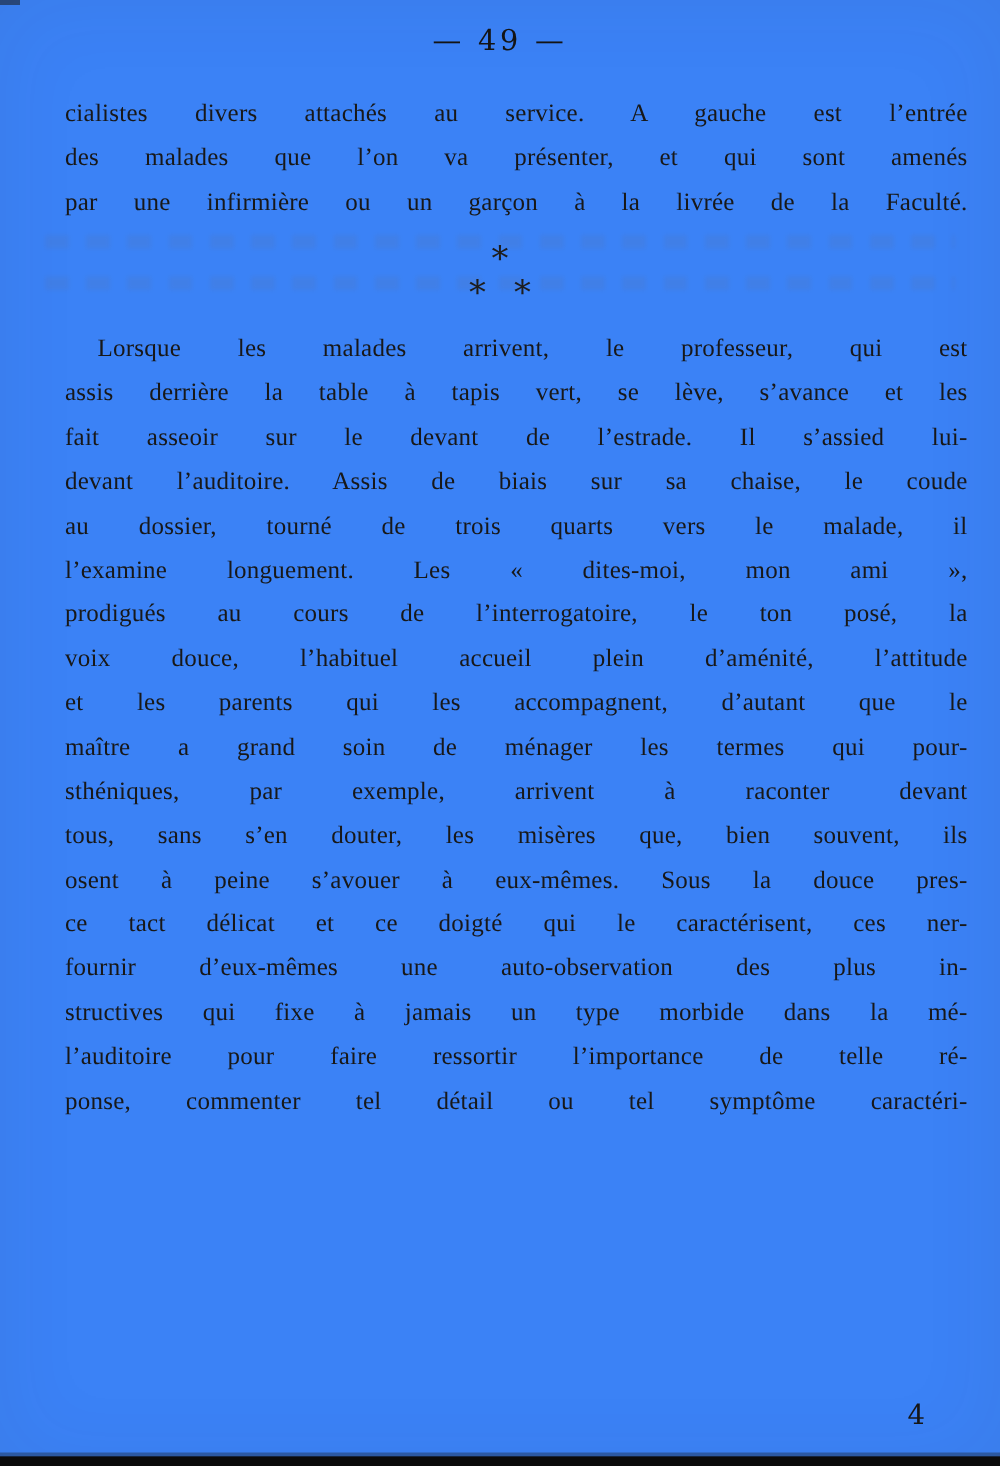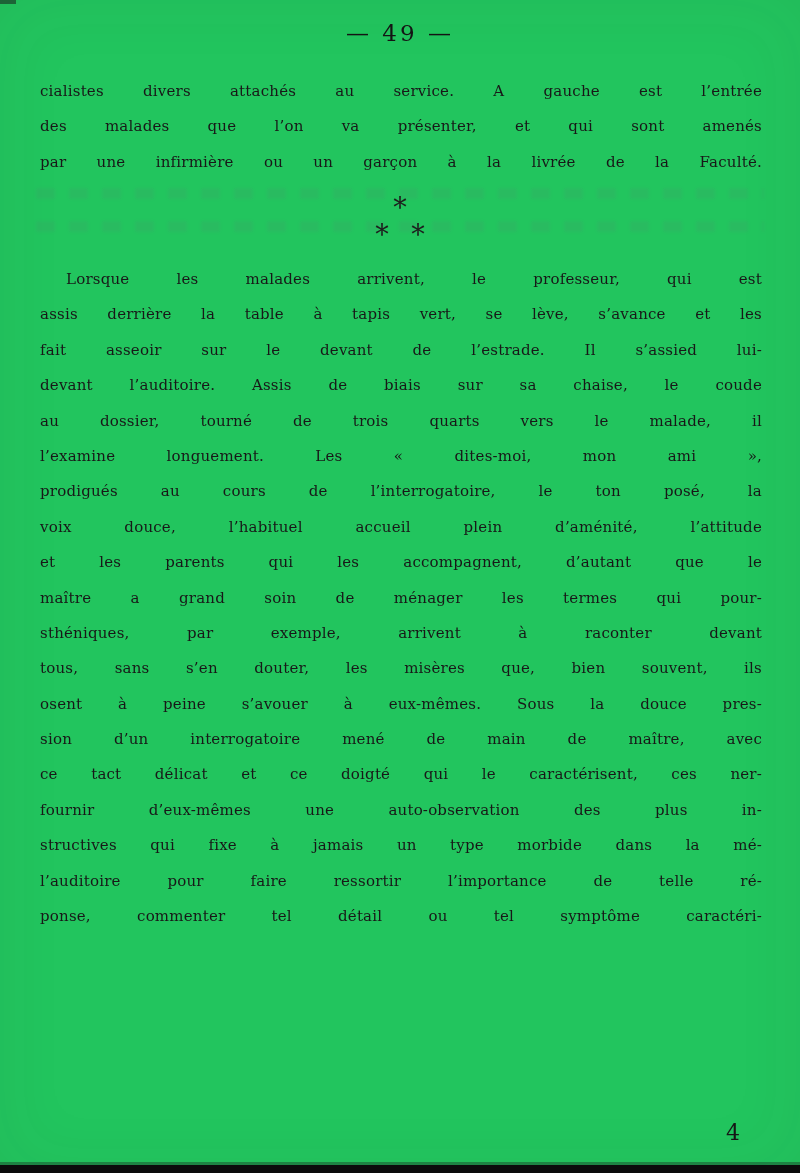--- a/index.html
+++ b/index.html
@@ -5,42 +5,43 @@
   html, body {
     margin: 0;
     padding: 0;
     background: #e9e9e7;
   }
   .page {
     position: relative;
     width: 800px;
     height: 1173px;
     margin: 0 auto;
-    background: #22c55e;
+    background: #3b82f6;
     overflow: hidden;
     font-family: "DejaVu Serif", "Liberation Serif", serif;
     color: #181818;
     box-shadow: inset 0 0 70px rgba(60,60,55,0.07);
   }
   .header {
     position: absolute;
     top: 20px;
     left: 0;
     width: 100%;
     text-align: center;
     font-size: 23px;
     letter-spacing: 3px;
     color: #141414;
   }
   .para {
     position: absolute;
-    left: 40px;
+    left: 52px;
     width: 722px;
-    font-size: 15px;
+    font-size: 20px;
     letter-spacing: 0.2px;
+    font-family: Liberation Serif, serif;
   }
   .p1 { top: 74px; }
   .p2 { top: 262px; }
   .line {
     height: 35.4px;
     line-height: 35.4px;
     text-align: justify;
     text-align-last: justify;
     white-space: nowrap;
     overflow: visible;
@@ -140,21 +141,20 @@
       <div class="line">devant l’auditoire. Assis de biais sur sa chaise, le coude</div>
       <div class="line">au dossier, tourné de trois quarts vers le malade, il</div>
       <div class="line">l’examine longuement. Les « dites-moi, mon ami »,</div>
       <div class="line">prodigués au cours de l’interrogatoire, le ton posé, la</div>
       <div class="line">voix douce, l’habituel accueil plein d’aménité, l’attitude</div>
       <div class="line">et les parents qui les accompagnent, d’autant que le</div>
       <div class="line">maître a grand soin de ménager les termes qui pour-</div>
       <div class="line">sthéniques, par exemple, arrivent à raconter devant</div>
       <div class="line">tous, sans s’en douter, les misères que, bien souvent, ils</div>
       <div class="line">osent à peine s’avouer à eux-mêmes. Sous la douce pres-</div>
-      <div class="line">sion d’un interrogatoire mené de main de maître, avec</div>
       <div class="line">ce tact délicat et ce doigté qui le caractérisent, ces ner-</div>
       <div class="line">fournir d’eux-mêmes une auto-observation des plus in-</div>
       <div class="line">structives qui fixe à jamais un type morbide dans la mé-</div>
       <div class="line">l’auditoire pour faire ressortir l’importance de telle ré-</div>
       <div class="line">ponse, commenter tel détail ou tel symptôme caractéri-</div>
     </div>
 
   <div class="signature">4</div>
 
   <div class="scan-edge-bottom"></div>

